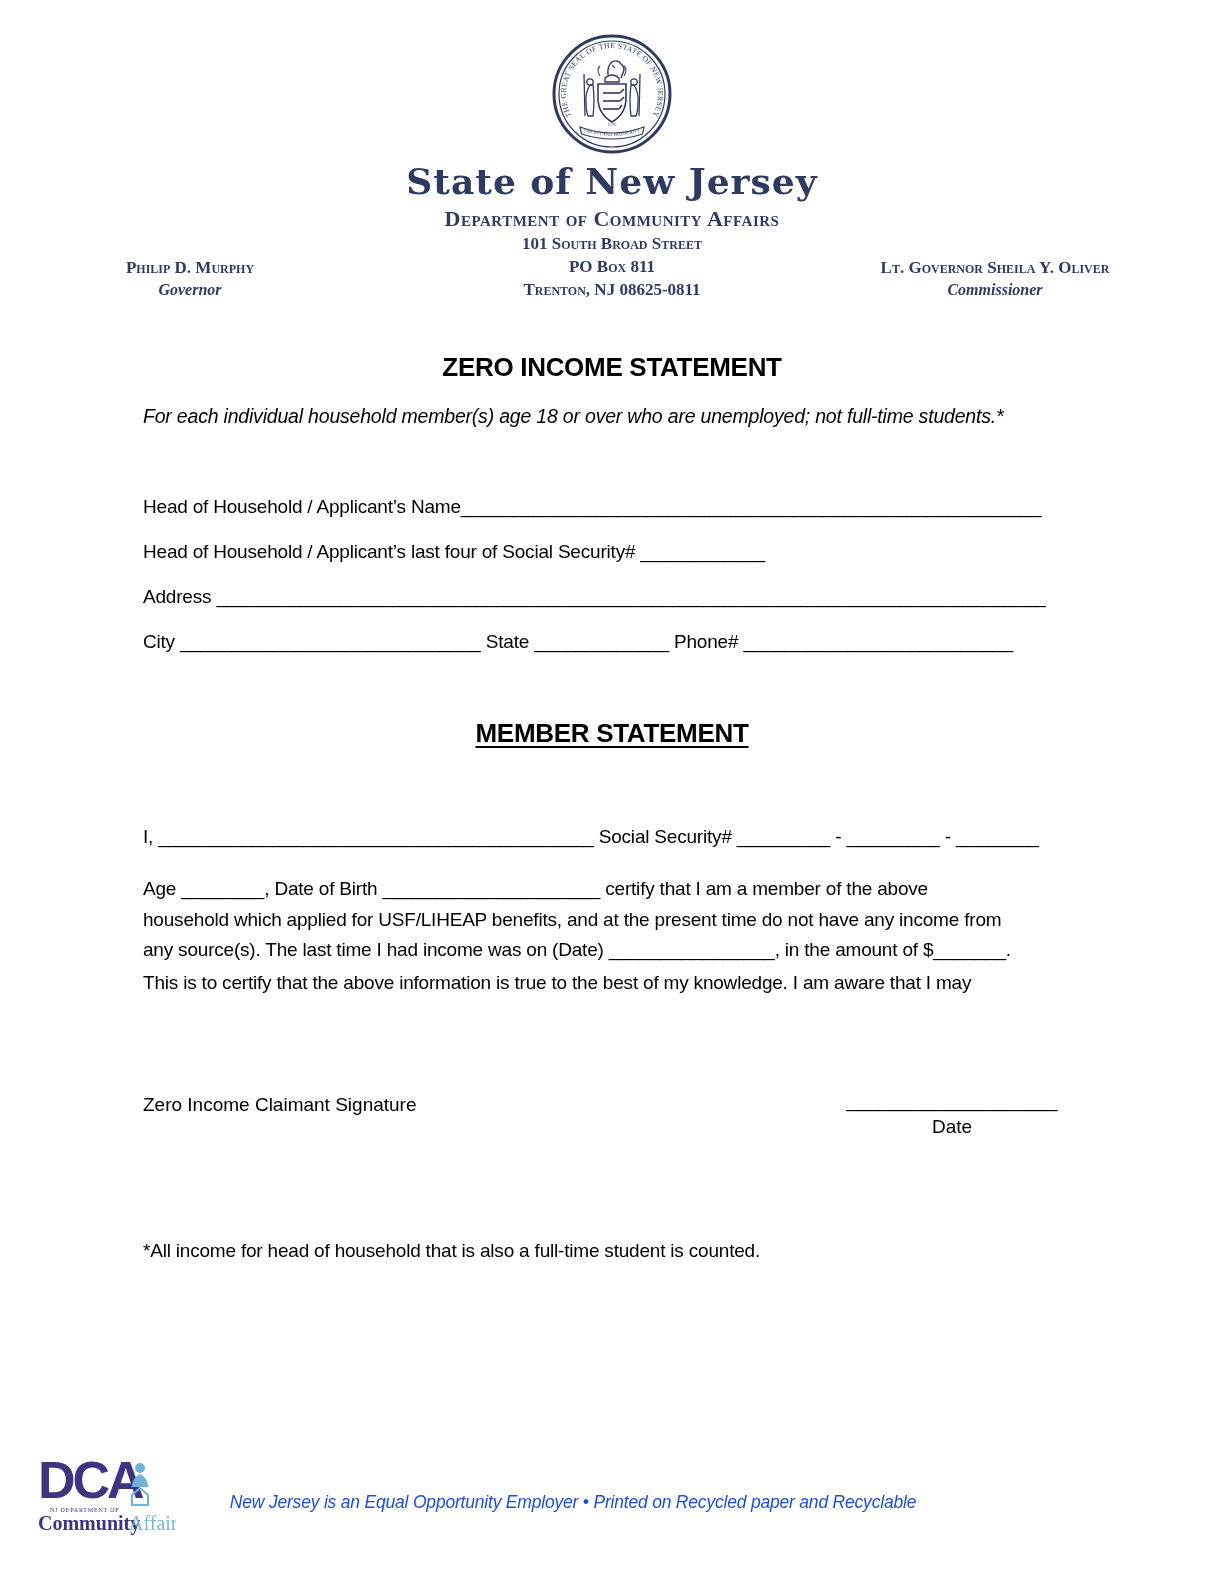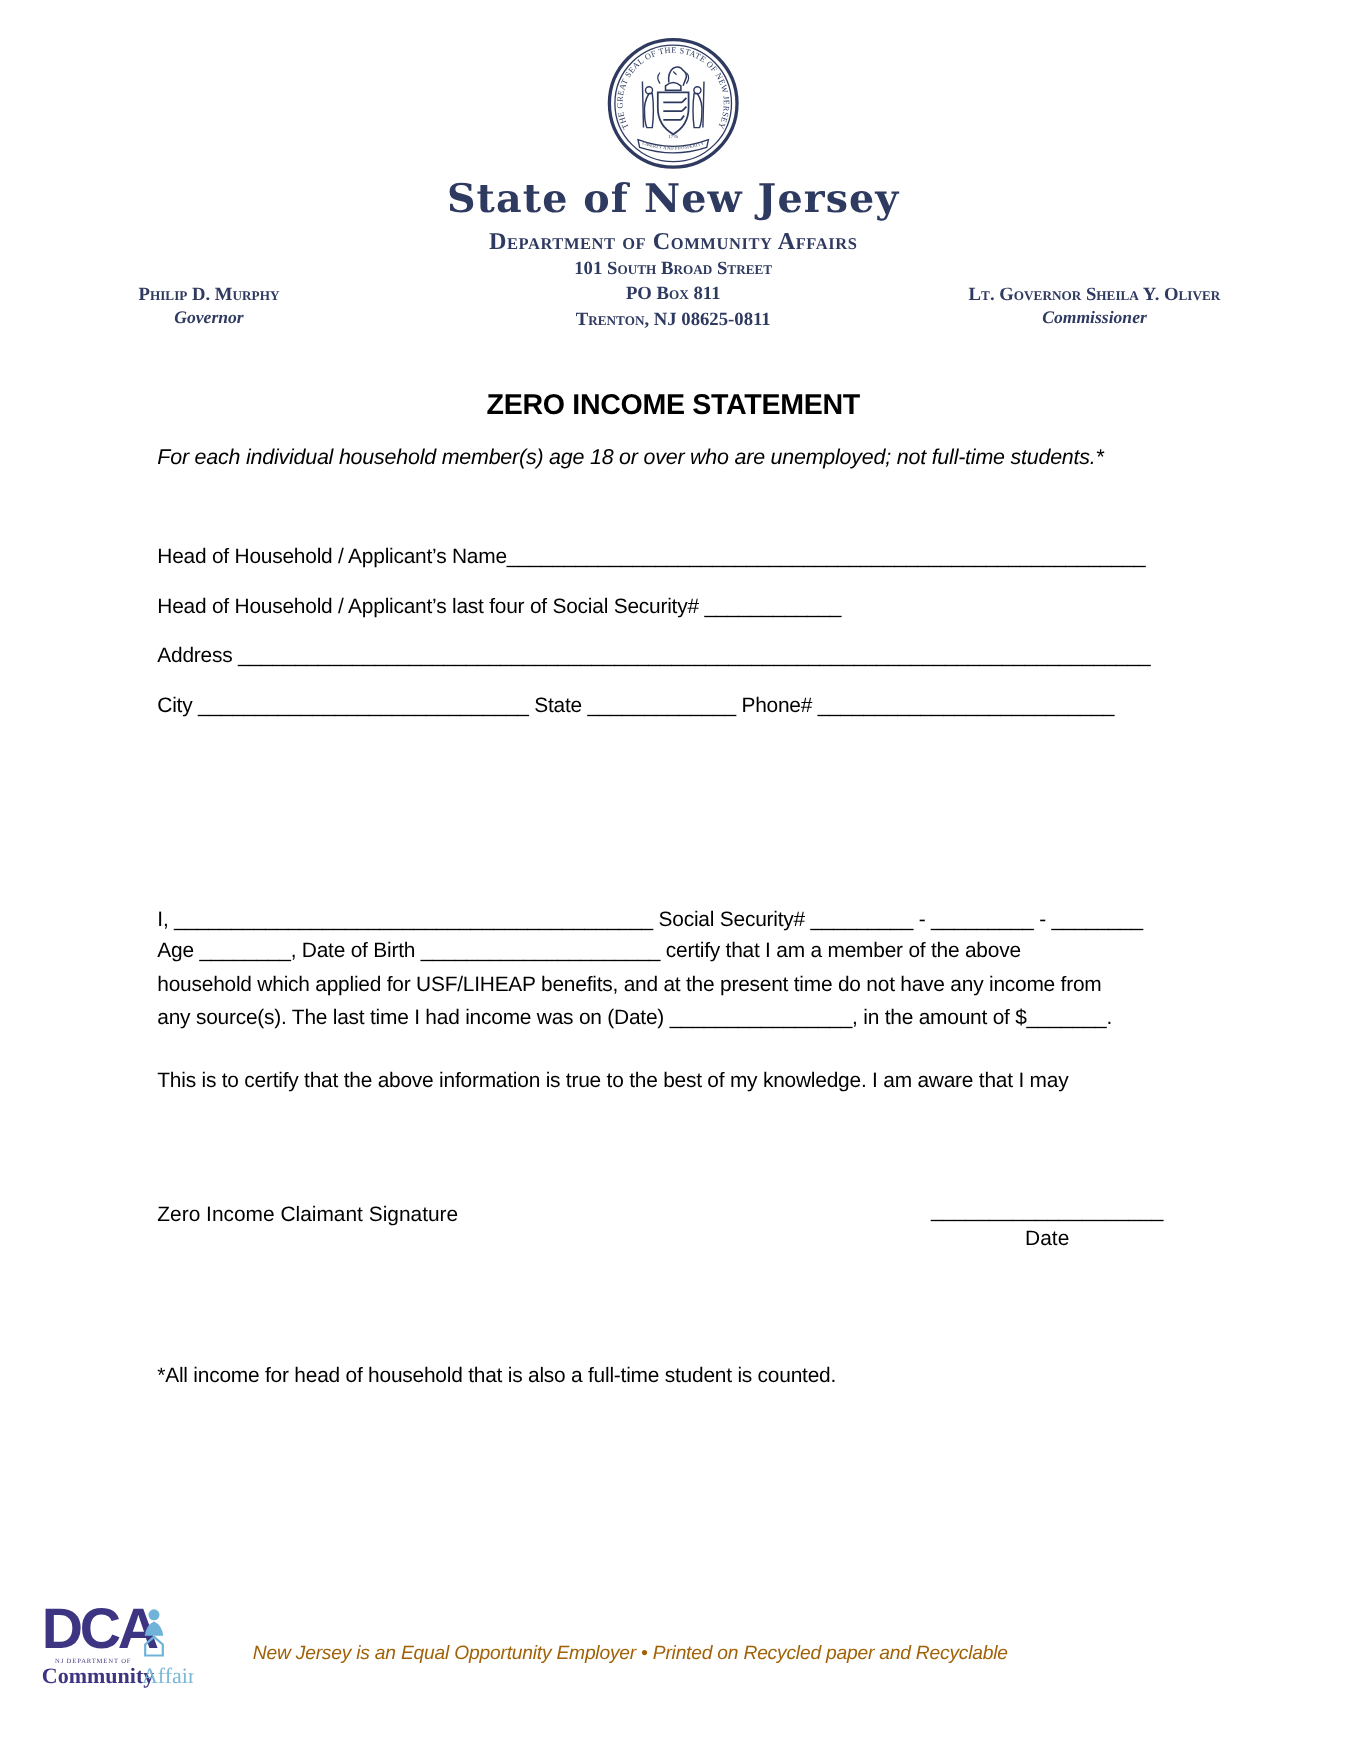--- a/index.html
+++ b/index.html
@@ -75,21 +75,21 @@
   .footnote{
     position:absolute;top:1240px;left:143px;width:900px;
     font-size:19px;letter-spacing:-0.2px;
   }
 
   
   .dca-logo{position:absolute;left:36px;top:1452px;line-height:0;}
   .footer-eoe{
     position:absolute;top:1492px;left:143px;width:860px;
     text-align:center;font-size:17.5px;font-style:italic;
-    color:#a16207;letter-spacing:-0.2px;
+    color:#1d4ed8;letter-spacing:-0.2px;
   }
 </style>
 </head>
 <body>
 
 <div class="page">
 
   <div class="letterhead">
     <div class="seal-wrap">
       <svg width="124" height="124" viewBox="0 0 124 124">
@@ -153,24 +153,25 @@
   </div>
 
   <div class="doc-title">ZERO INCOME STATEMENT</div>
   <div class="doc-subtitle">For each individual household member(s) age 18 or over who are unemployed; not full-time students.*</div>
 
   <div class="field-line" style="top:496px">Head of Household / Applicant’s Name________________________________________________________</div>
   <div class="field-line" style="top:541px">Head of Household / Applicant’s last four of Social Security# ____________</div>
   <div class="field-line" style="top:586px">Address ________________________________________________________________________________</div>
   <div class="field-line" style="top:631px">City _____________________________ State _____________ Phone# __________________________</div>
 
+  <div class="member-heading">MEMBER STATEMENT</div>
 
   <div class="member-par" style="top:822px">I, __________________________________________ Social Security# _________ - _________ - ________</div>
 
-  <div class="member-par" style="top:850px">
+  <div class="member-par" style="top:874px">
     <div>Age ________, Date of Birth _____________________ certify that I am a member of the above</div>
     <div>household which applied for USF/LIHEAP benefits, and at the present time do not have any income from</div>
     <div>any source(s). The last time I had income was on (Date) ________________, in the amount of $_______.</div>
   </div>
 
   <div class="member-par" style="top:968px">
     <div>This is to certify that the above information is true to the best of my knowledge. I am aware that I may</div>
   </div>
 
   <div class="sig-block">

